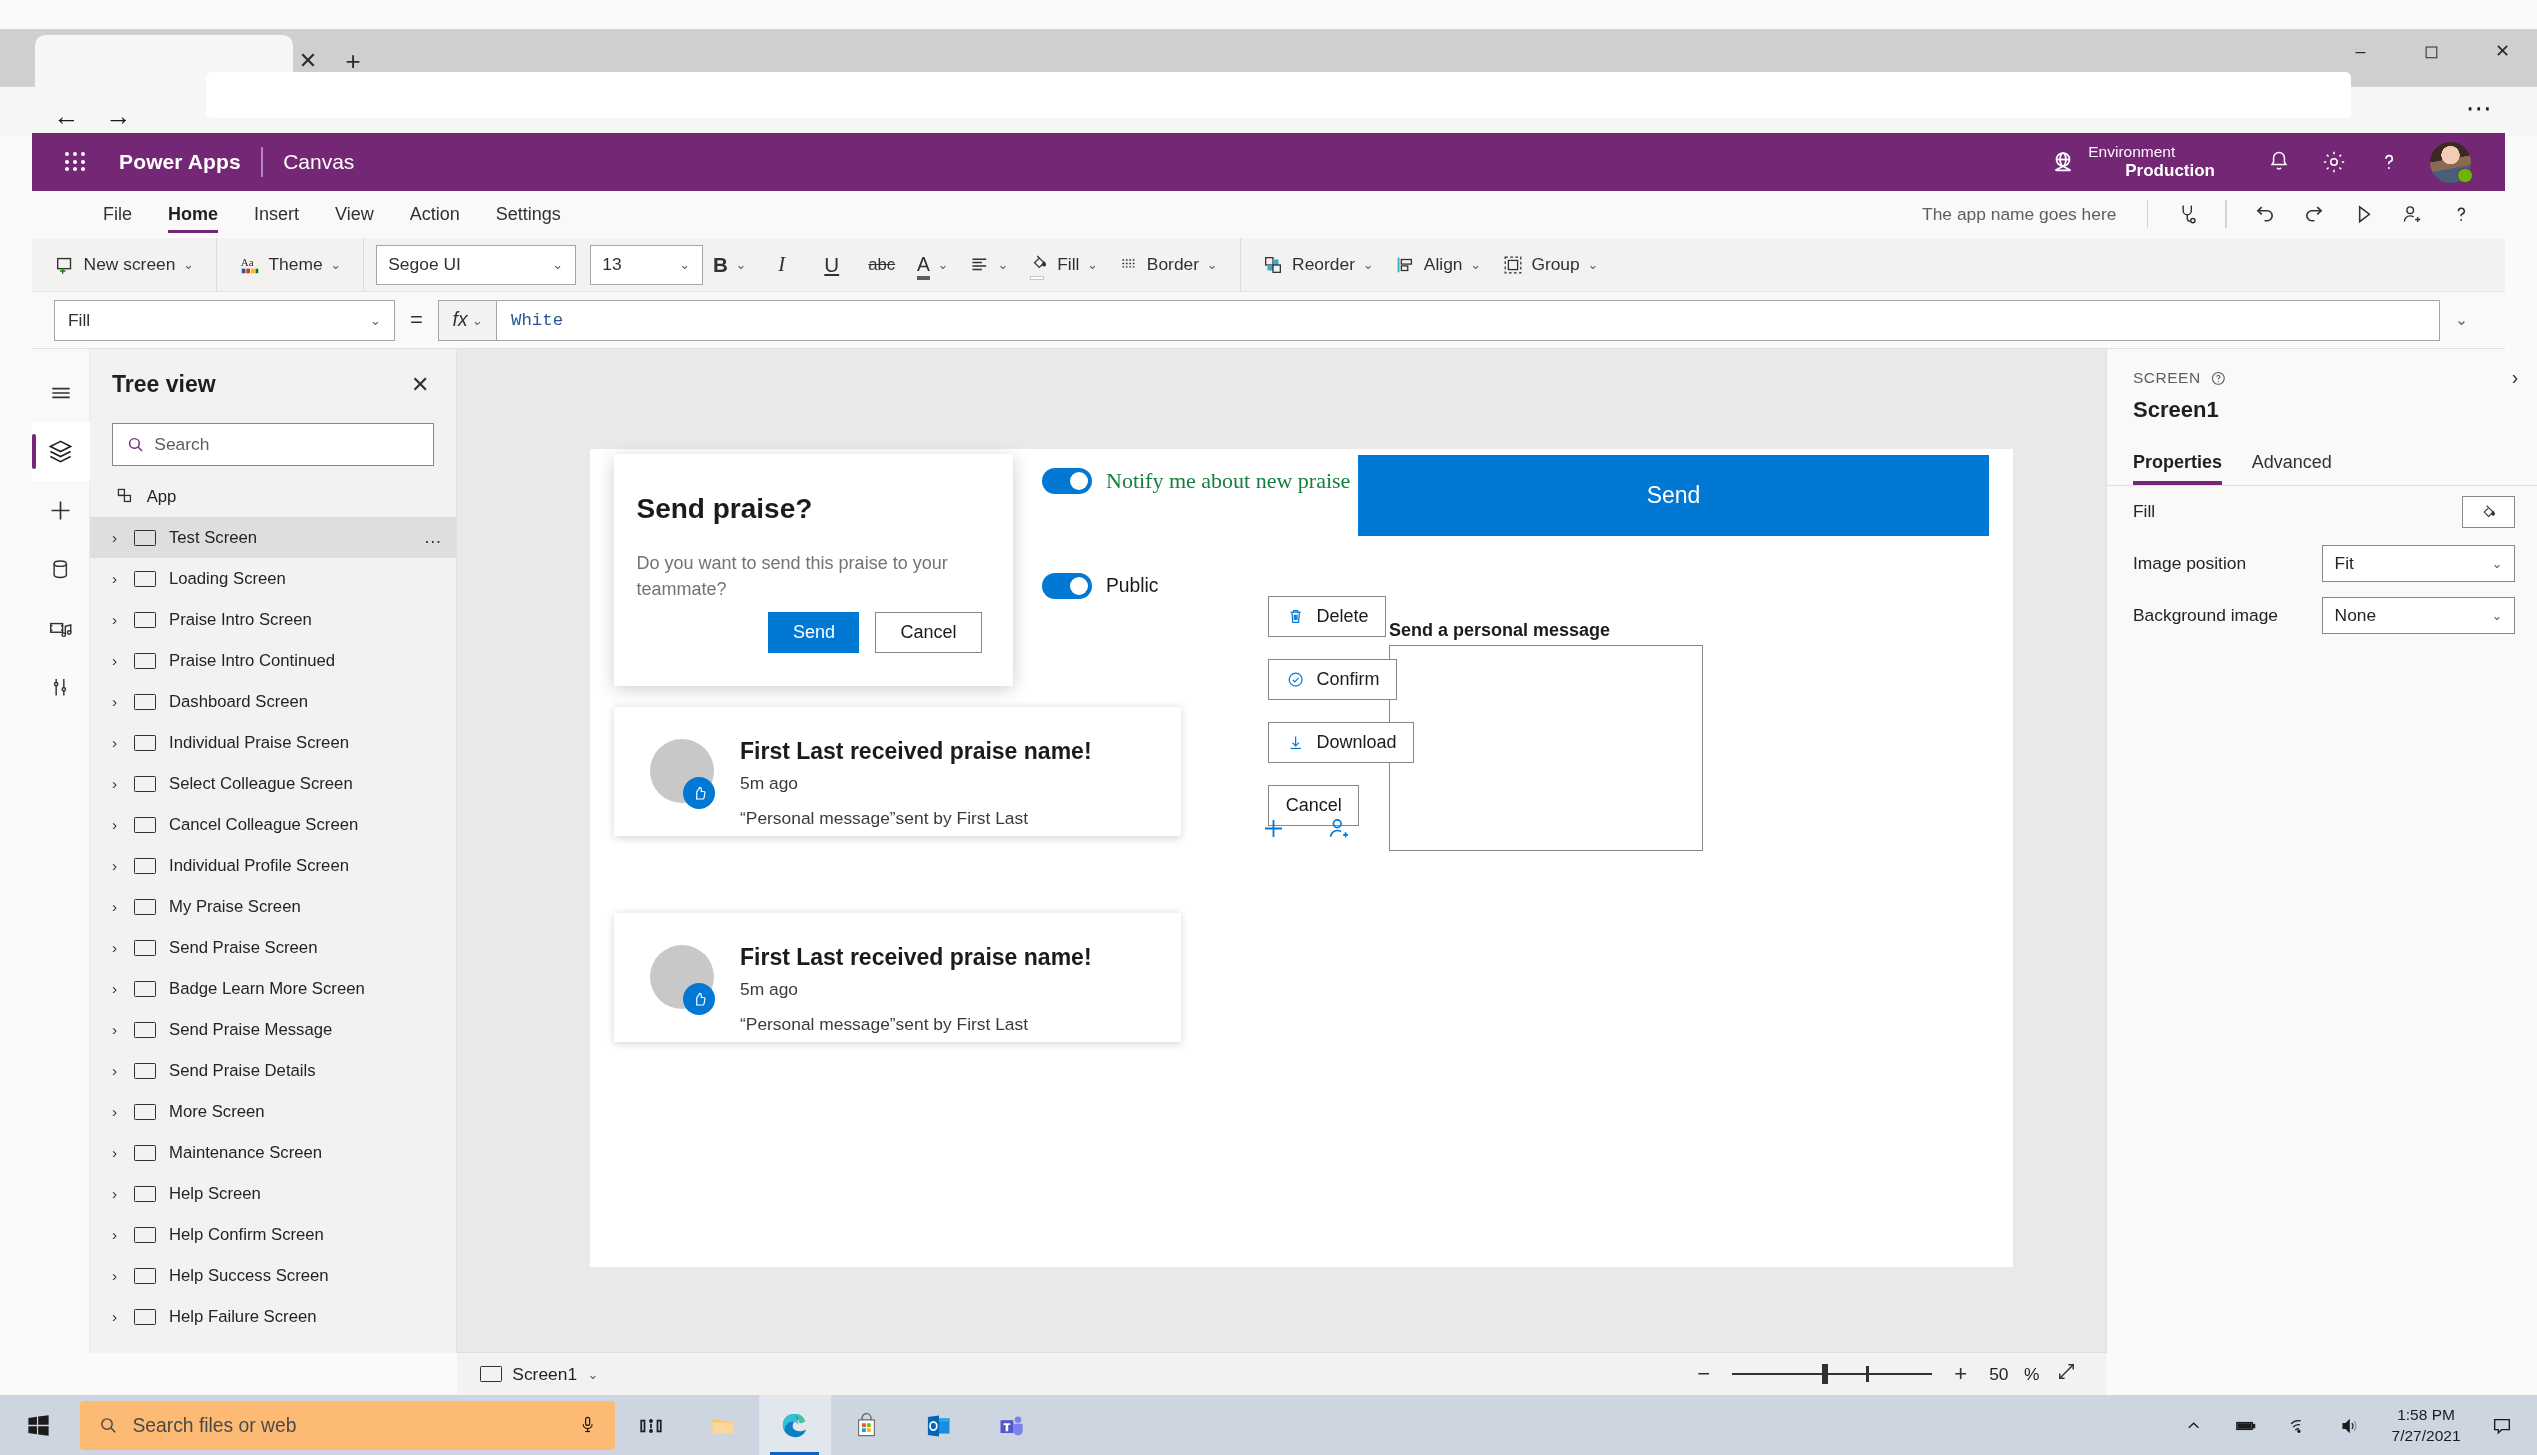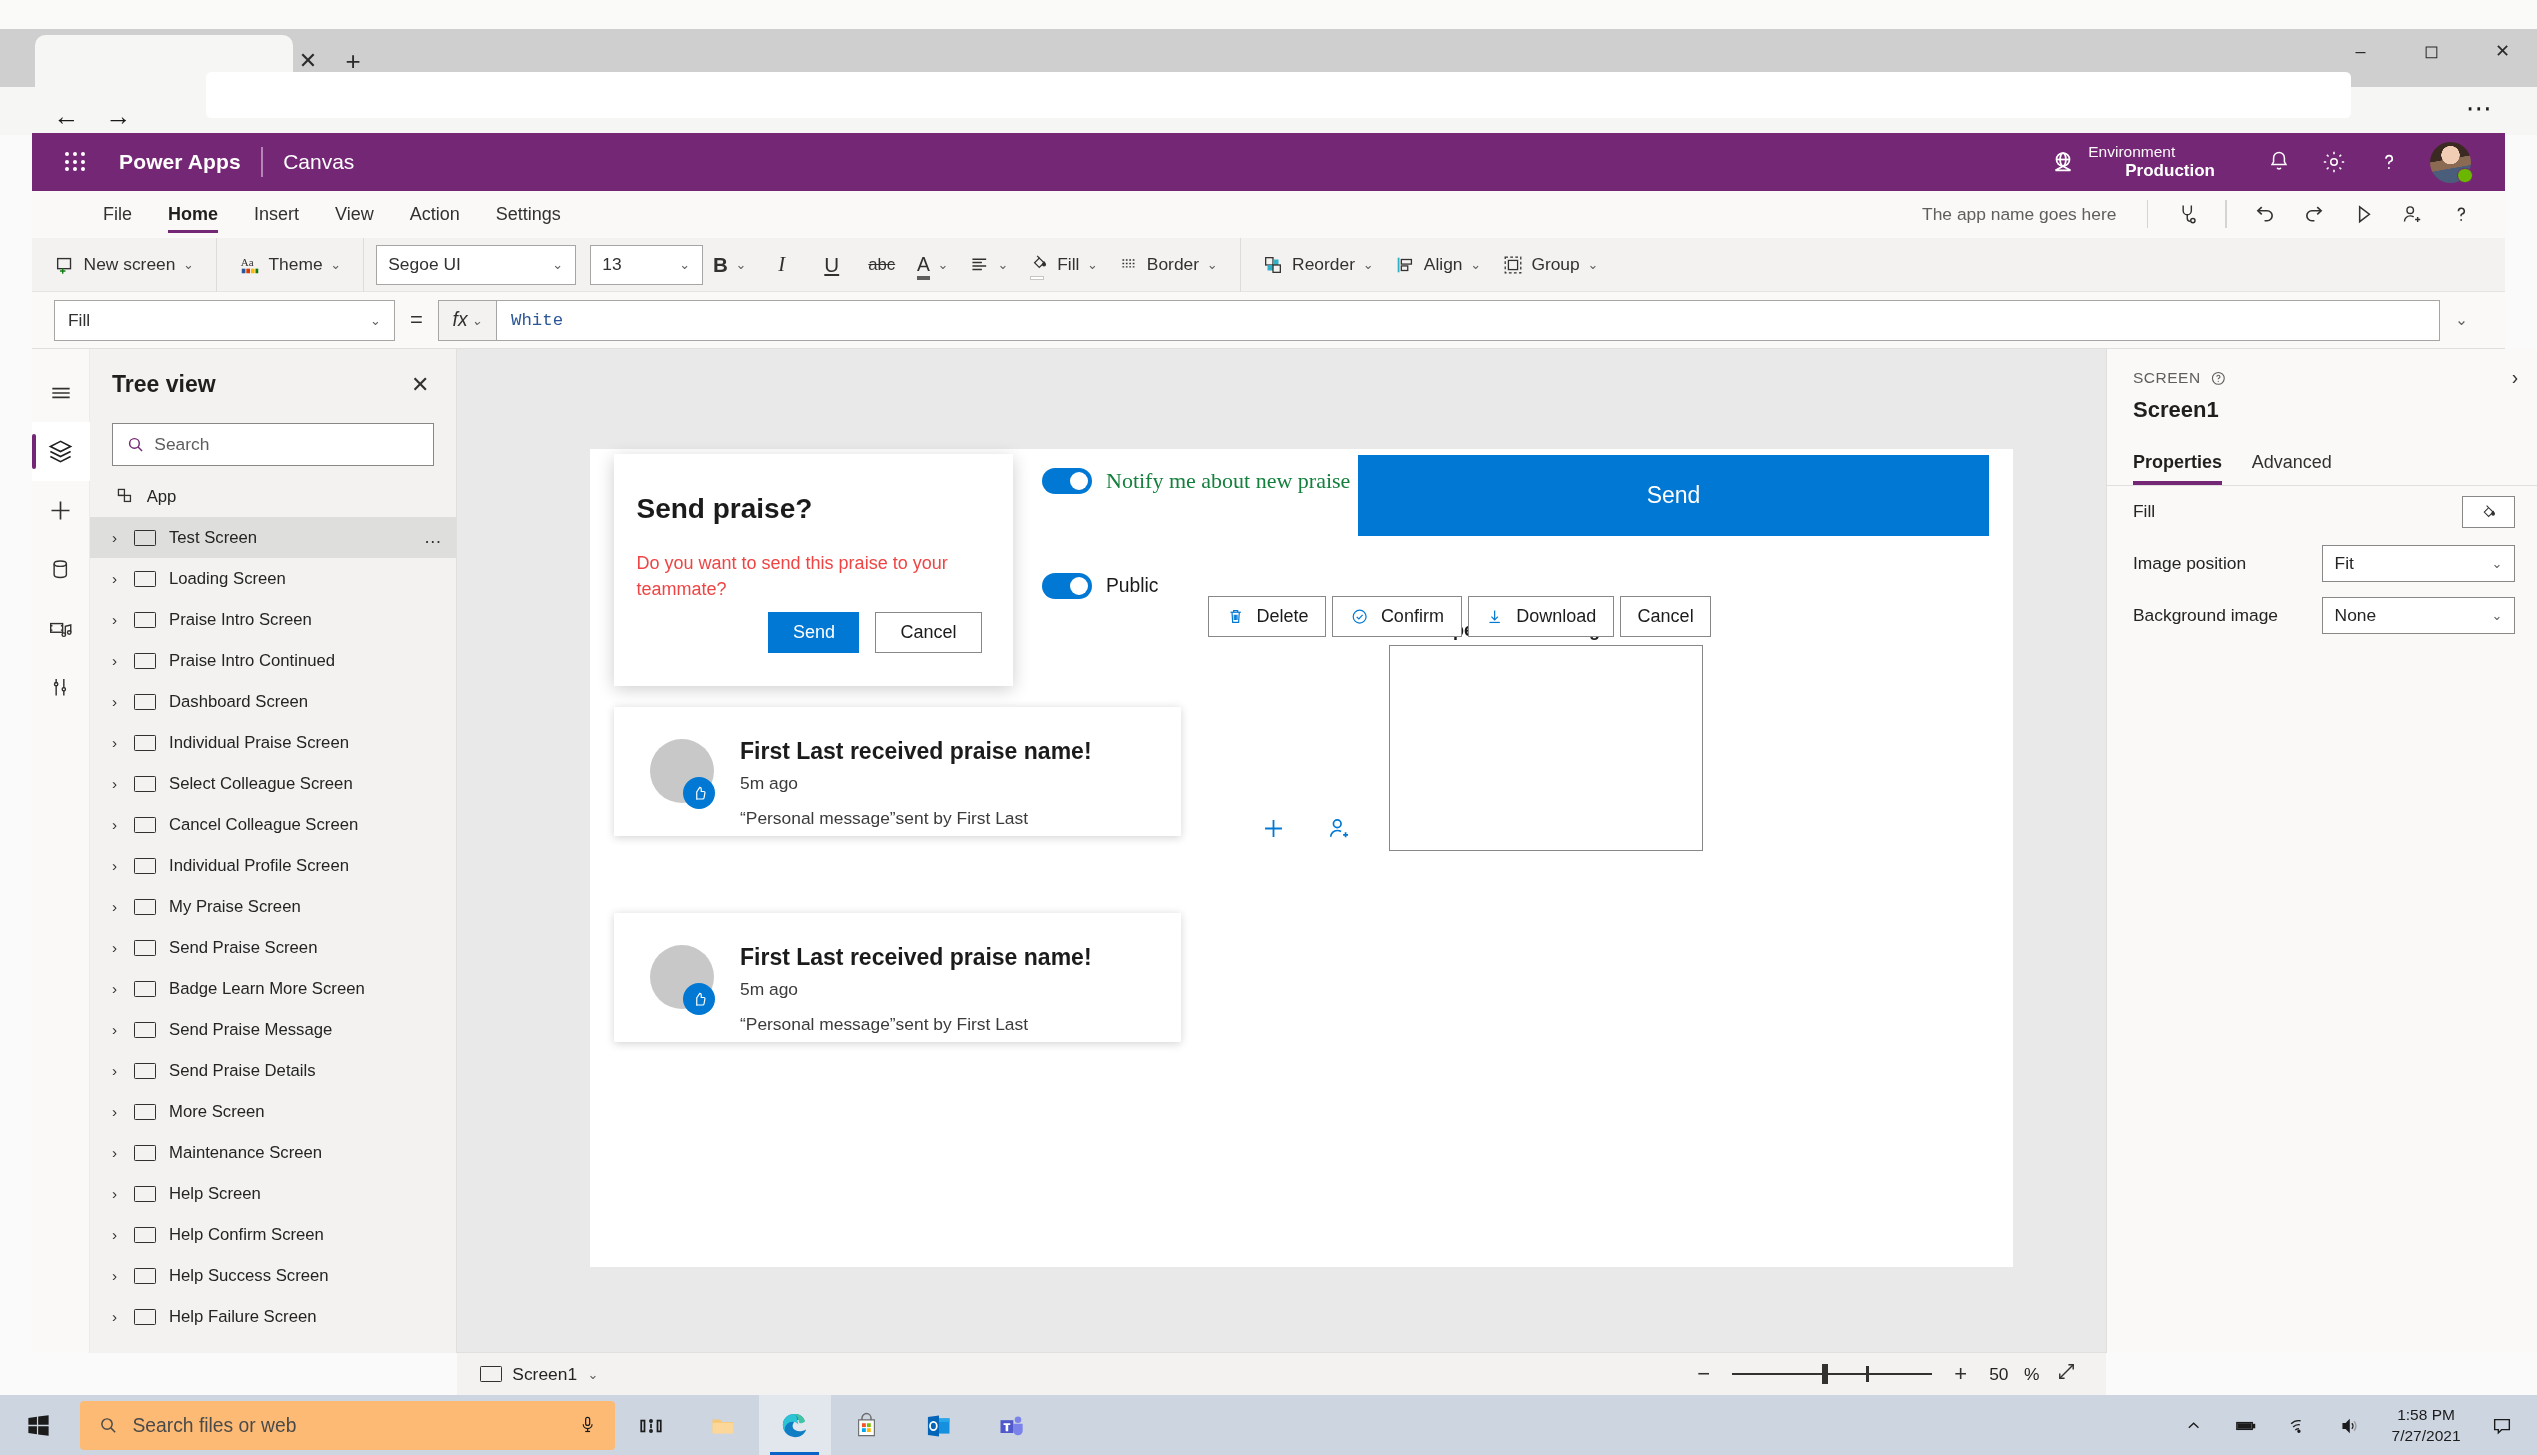--- a/index.html
+++ b/index.html
@@ -231,21 +231,21 @@
     position:absolute; left:133px; top:100px; width:1423px; height:818px;
     background:#ffffff;
   }
 
   
   .dialog {
     position:absolute; left:24px; top:5.2px; width:399px; height:232px;
     background:#fff; box-shadow:0 3.9px 16.7px rgba(0,0,0,.20);
   }
   .dlg-title { font-size:28px; font-weight:bold; color:#1b1b1b; padding:39px 0 0 22.5px; }
-  .dlg-body { font-size:18px; color:#ef4444; padding:24.5px 39px 0 22.5px; line-height:1.45; }
+  .dlg-body { font-size:18px; color:#737373; padding:24.5px 39px 0 22.5px; line-height:1.45; }
   .dlg-actions { display:flex; gap:15.5px; position:absolute; right:31px; bottom:33px; }
   .btn-primary {
     background:#0078d4; color:#fff; border:none; font-size:18px;
     padding:0 24.5px; height:41px; cursor:pointer; font-family:inherit;
   }
   .btn-default {
     background:#fff; color:#1b1b1b; border:1px solid #8a8886; font-size:18px;
     padding:0 24.5px; height:41px; cursor:pointer; font-family:inherit;
   }
 
@@ -274,21 +274,21 @@
     display:flex; align-items:center; gap:10.3px; padding:0 15.5px; cursor:text;
   }
   .search-people .ph { font-size:17.4px; color:#3b3b3b; }
 
   .msg-label { position:absolute; left:799px; top:171px; font-size:18px; font-weight:bold; color:#1b1b1b; }
   .msg-box {
     position:absolute; left:799px; top:196px; width:314px; height:206px;
     border:1px solid #8a8886; background:#fff; cursor:text;
   }
 
-  .btn-col { position:absolute; left:618px; top:147px; display:flex; flex-direction:row; gap:6px; }
+  .btn-col { position:absolute; left:678px; top:147px; display:flex; flex-direction:column; gap:22px; }
   .icon-btn {
     border:1px solid #8a8886; background:#fff; height:41px;
     display:flex; align-items:center; gap:11.6px; padding:0 16.7px;
     font-size:18px; color:#1b1b1b; cursor:pointer; width:fit-content; font-family:inherit;
   }
   .icon-row { position:absolute; left:670px; top:366px; display:flex; gap:39px; }
   .icon-row > span { cursor:pointer; }
 
   
   .praise-card {

